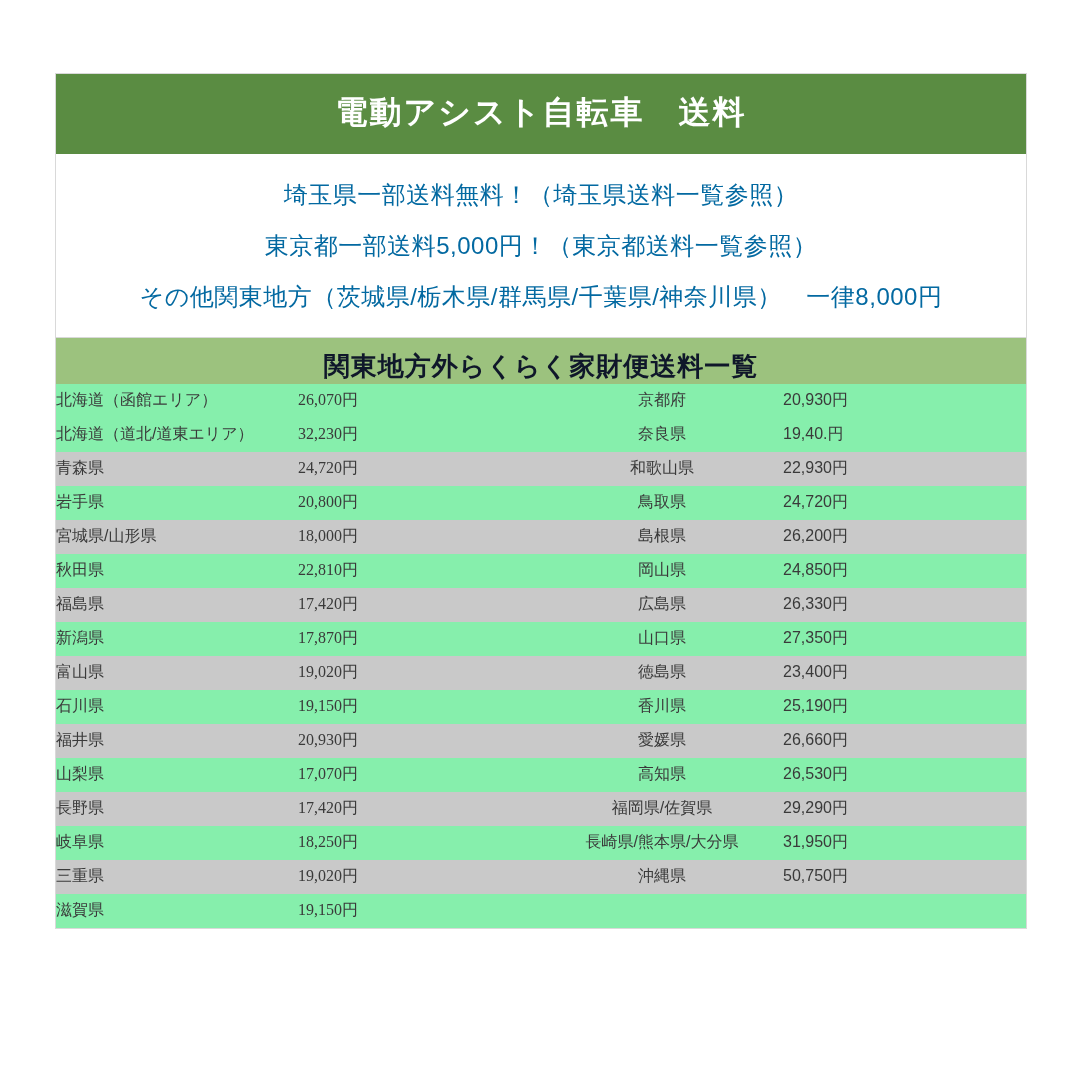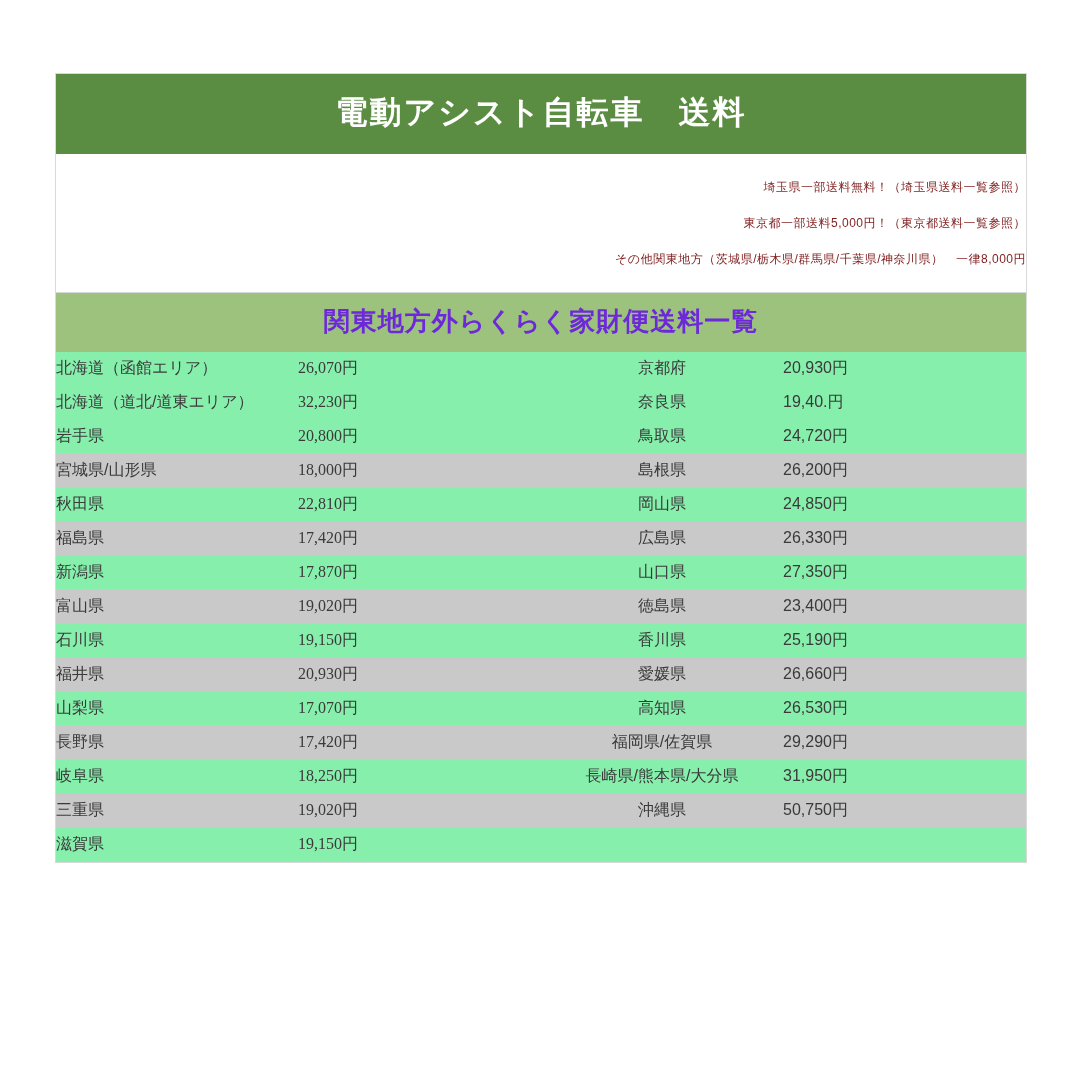--- a/index.html
+++ b/index.html
@@ -37,34 +37,34 @@
     font-weight: bold;
     letter-spacing: 2px;
     padding: 17px 0 19px 0;
     box-sizing: border-box;
   }
   .notes {
     padding: 16px 0 14px 0;
     border-bottom: 1px solid #d9d9d9;
   }
   .note-line {
-    text-align: right;
-    font-size: 12px;
-    color: #7f1d1d;
+    text-align: center;
+    font-size: 24px;
+    color: #0369a1;
     padding: 9px 0 10px 0;
     letter-spacing: 0.5px;
   }
   .subtitle-bar {
     background: #9cc27e;
-    color: #6d28d9;
+    color: #0f172a;
     text-align: center;
     font-size: 26px;
     font-weight: bold;
     letter-spacing: 1px;
-    padding: 11px 0 13px 0;
+    padding: 11px 0 0 0;
   }
   table.fee-table {
     width: 100%;
     border-collapse: collapse;
     table-layout: fixed;
   }
   table.fee-table td {
     font-size: 16px;
     color: #3a3a3a;
     padding: 6px 0 7px 0;
@@ -104,20 +104,26 @@
           <td class="price-l">26,070円</td>
           <td class="region-r">京都府</td>
           <td class="price-r">20,930円</td>
         </tr>
         <tr class="plain">
           <td class="region-l">北海道（道北/道東エリア）</td>
           <td class="price-l">32,230円</td>
           <td class="region-r">奈良県</td>
           <td class="price-r">19,40.円</td>
         </tr>
+        <tr class="shade">
+          <td class="region-l">青森県</td>
+          <td class="price-l">24,720円</td>
+          <td class="region-r">和歌山県</td>
+          <td class="price-r">22,930円</td>
+        </tr>
         <tr class="plain">
           <td class="region-l">岩手県</td>
           <td class="price-l">20,800円</td>
           <td class="region-r">鳥取県</td>
           <td class="price-r">24,720円</td>
         </tr>
         <tr class="shade">
           <td class="region-l">宮城県/山形県</td>
           <td class="price-l">18,000円</td>
           <td class="region-r">島根県</td>

